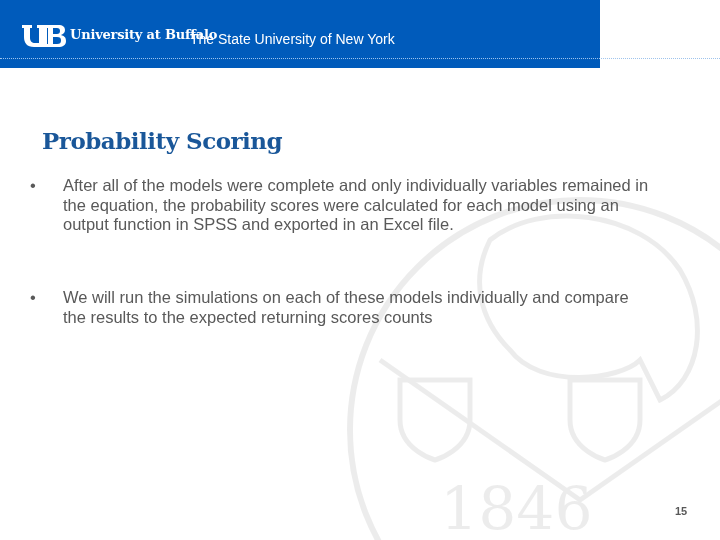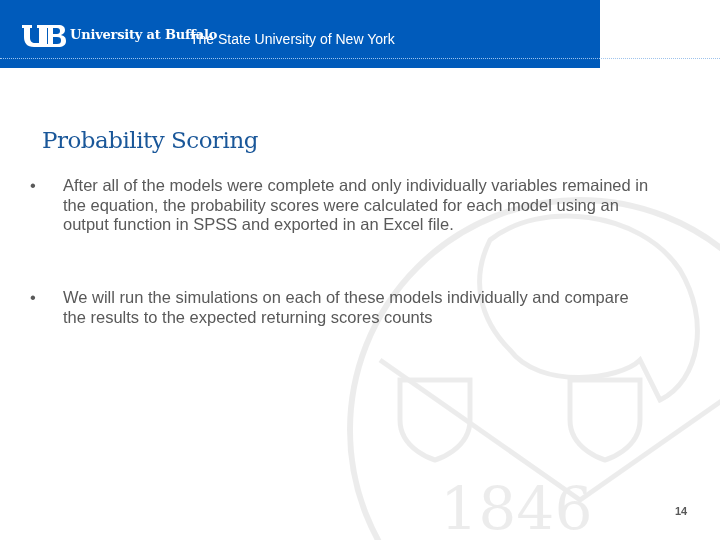--- a/index.html
+++ b/index.html
@@ -3,21 +3,21 @@
 <meta charset="utf-8">
 <style>
   html, body { margin:0; padding:0; }
   body { width:720px; height:540px; position:relative; overflow:hidden; background:#ffffff; font-family:"Liberation Sans", sans-serif; }
   .header { position:absolute; left:0; top:0; width:600px; height:68px; background:#005bbb; }
   .logo { position:absolute; left:22px; top:25px; width:44px; height:22px; }
   .brand { position:absolute; left:70px; top:27px; color:#fff; font-family:"DejaVu Serif", serif; font-weight:bold; font-size:13px; letter-spacing:-0.2px; white-space:nowrap; }
   .tagline { position:absolute; left:190px; top:31px; color:#fff; font-family:"Liberation Sans", sans-serif; font-size:14px; white-space:nowrap; }
   .dots { position:absolute; left:0; top:58px; width:720px; height:0; border-top:1px dotted #9ec3ec; }
   .watermark { position:absolute; left:340px; top:180px; width:390px; height:370px; opacity:0.07; }
-  .title { position:absolute; left:42px; top:127px; color:#1a5799; font-family:"DejaVu Serif", serif; font-size:23px; letter-spacing:-0.5px; white-space:nowrap; }
+  .title { position:absolute; left:42px; top:127px; color:#1a5799; font-family:"DejaVu Serif", serif; font-size:23px; letter-spacing:-0.5px; white-space:nowrap;font-weight:bold; }
   .bullet-item { position:absolute; left:30px; width:620px; color:#595959; font-size:16.5px; line-height:19.5px; }
   .bullet-dot { position:absolute; left:0; top:0; }
   .bullet-text { display:block; margin-left:33px; }
   .b1 { top:176px; }
   .b2 { top:288px; }
   .page-num { position:absolute; left:675px; top:505px; color:#595959; font-size:11px; font-weight:bold; }
 </style>
 </head>
 <body>
 
@@ -45,13 +45,13 @@
 <div class="bullet-item b1">
   <span class="bullet-dot">•</span>
   <span class="bullet-text"> After all of the models were complete and only individually variables remained in the equation, the probability scores were calculated for each model using an output function in SPSS and exported in an Excel file.</span>
 </div>
 
 <div class="bullet-item b2">
   <span class="bullet-dot">•</span>
   <span class="bullet-text">We will run the simulations on each of these models individually and compare the results to the expected returning scores counts</span>
 </div>
 
-<div class="page-num">14</div>
+<div class="page-num">15</div>
 
 </body></html>

